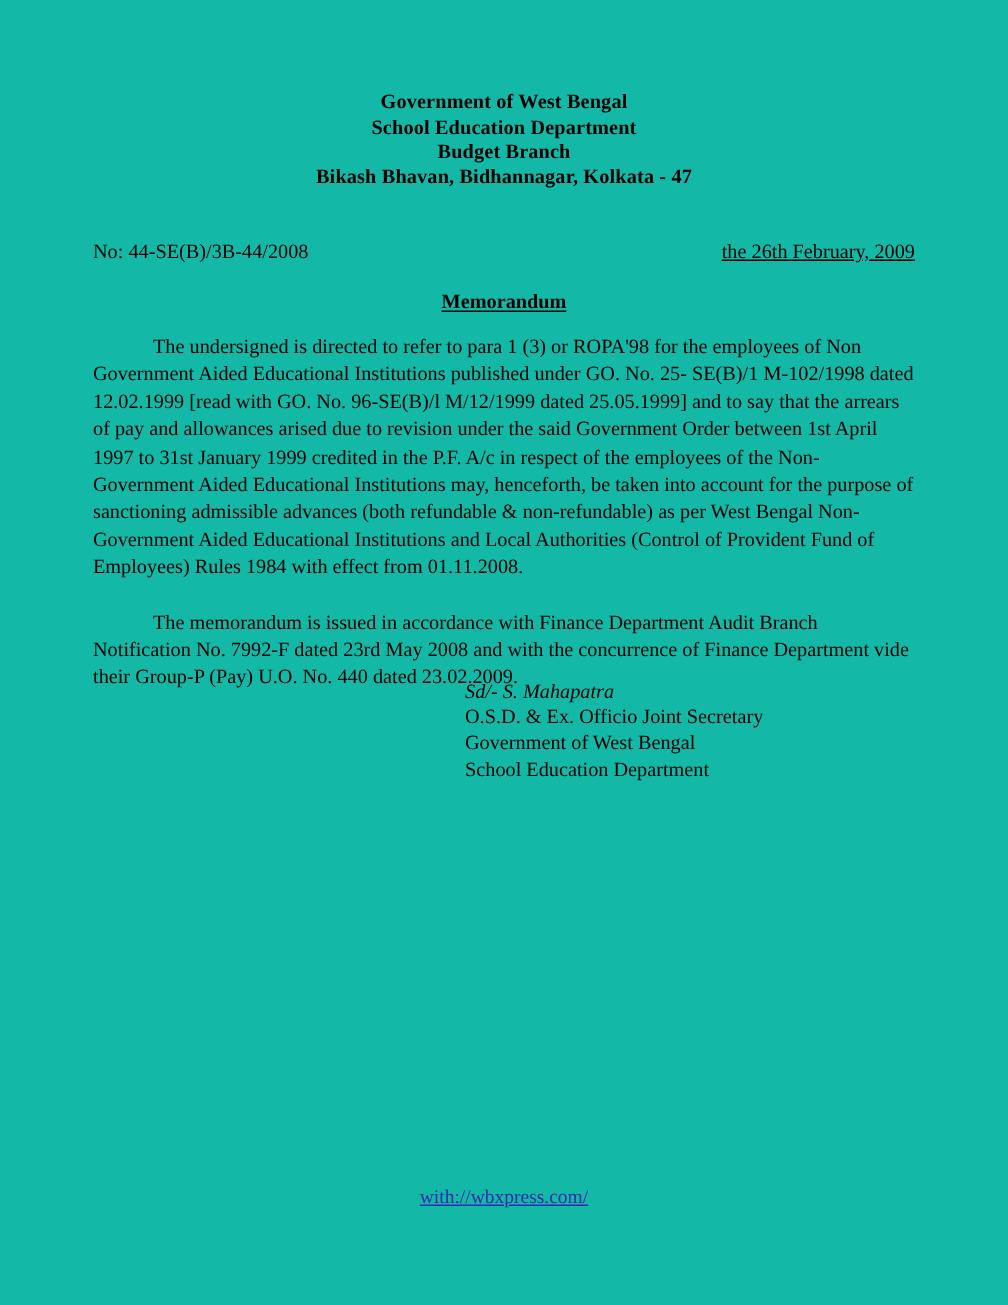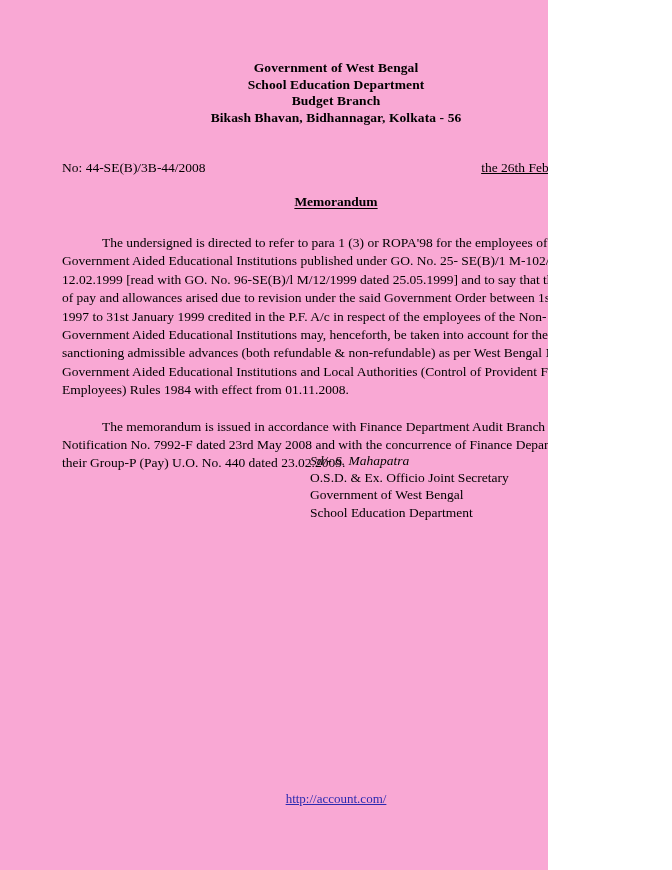--- a/index.html
+++ b/index.html
@@ -13,23 +13,23 @@
     height: 870px;
     position: relative;
     font-family: "Liberation Serif", "DejaVu Serif", serif;
     color: #000000;
     -webkit-font-smoothing: antialiased;
   }
   .page {
     position: absolute;
     left: 0;
     top: 0;
-    width: 548px;
+    width: 672px;
     height: 870px;
-    background: #f9a8d4;
+    background: #14b8a6;
     overflow: hidden;
   }
 
   
   .letterhead {
     position: absolute;
     left: 62px;
     top: 60px;
     width: 548px;
     text-align: center;
@@ -75,21 +75,21 @@
     position: absolute;
     left: 62px;
     top: 222px;
     width: 550px;
     font-size: 13.5px;
     line-height: 18.4px;
     text-align: left;
   }
   .para {
     text-indent: 40px;
-    margin: 12px 0 18px 0;
+    margin: 0 0 18px 0;
   }
 
   
   .signature {
     position: absolute;
     left: 310px;
     top: 452px;
     width: 300px;
     text-align: left;
     font-size: 13.5px;
@@ -118,21 +118,21 @@
 </style>
 </head>
 <body>
 
 <div class="page">
 
   <div class="letterhead">
     <div class="letterhead-line">Government of West Bengal</div>
     <div class="letterhead-line">School Education Department</div>
     <div class="letterhead-line">Budget Branch</div>
-    <div class="letterhead-line">Bikash Bhavan, Bidhannagar, Kolkata - 56</div>
+    <div class="letterhead-line">Bikash Bhavan, Bidhannagar, Kolkata - 47</div>
   </div>
 
   <div class="ref-row">
     <div class="ref-no">No: 44-SE(B)/3B-44/2008</div>
     <div class="ref-date">the 26th February, 2009</div>
   </div>
 
   <div class="doc-title">
     <span>Memorandum</span>
   </div>
@@ -143,16 +143,16 @@
   </div>
 
   <div class="signature">
     <div class="sig-name">Sd/- S. Mahapatra</div>
     <div>O.S.D. &amp; Ex. Officio Joint Secretary</div>
     <div>Government of West Bengal</div>
     <div>School Education Department</div>
   </div>
 
   <div class="footer">
-    <span class="footer-link">http://account.com/</span>
+    <span class="footer-link">with://wbxpress.com/</span>
   </div>
 
 </div>
 
 </body></html>

